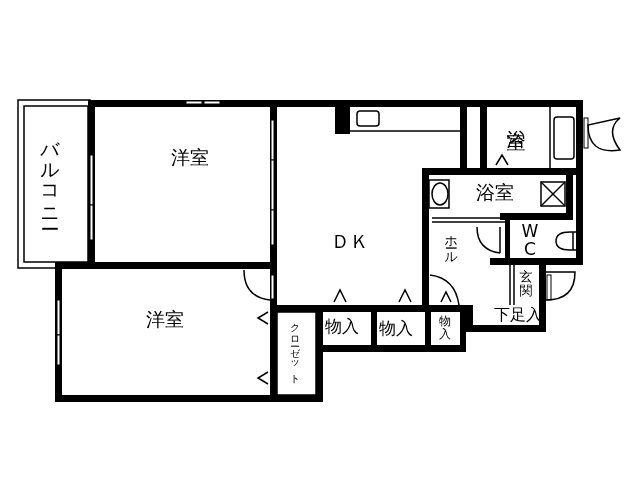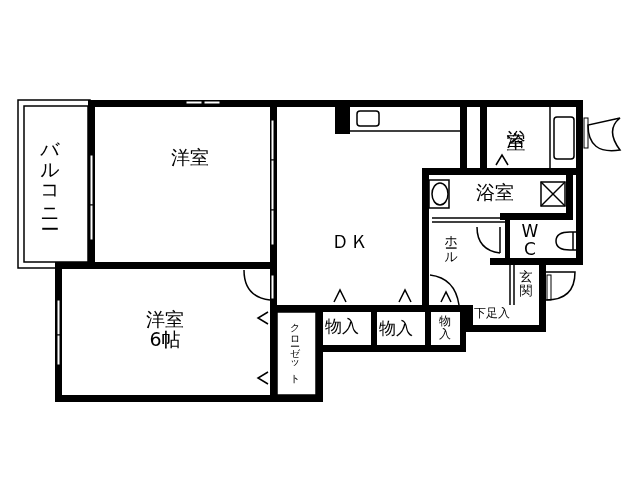--- a/index.html
+++ b/index.html
@@ -132,21 +132,20 @@
 </svg>
 
 <div class="lbl vert med" style="left:40px;top:128px;">バルコニー</div>
 
 <div class="lbl big" style="left:140px;top:148px;width:100px;">
   <div>洋室</div>
 </div>
 
 <div class="lbl big" style="left:115px;top:310px;width:100px;">
   <div>洋室</div>
-  <div>6帖</div>
 </div>
 
 <div class="lbl big" style="left:295px;top:188px;width:110px;margin-top:44px;">
   <div>ＤＫ</div>
 </div>
 
 <div class="lbl vert med" style="left:506px;top:115px;">浴室</div>
 <div class="lbl med" style="left:476px;top:183px;">浴室</div>
 
 <div class="lbl sm" style="left:518px;top:223px;width:24px;">
@@ -154,21 +153,21 @@
   <div>C</div>
 </div>
 
 <div class="lbl vert xs" style="left:444px;top:226px;font-size:13px;">ホール</div>
 
 <div class="lbl xs" style="left:516px;top:270px;width:20px;font-size:13px;">
   <div>玄</div>
   <div>関</div>
 </div>
 
-<div class="lbl sm" style="left:474px;top:307px;font-size:12px;">下足入</div>
+<div class="lbl sm" style="left:494px;top:307px;font-size:16px;">下足入</div>
 
 <div class="lbl vert xs" style="left:289px;top:316px;font-size:10px;">クローゼット</div>
 
 <div class="lbl sm" style="left:325px;top:318px;">物入</div>
 <div class="lbl sm" style="left:379px;top:320px;">物入</div>
 <div class="lbl xs" style="left:434px;top:315px;width:22px;">
   <div>物</div>
   <div>入</div>
 </div>
 

